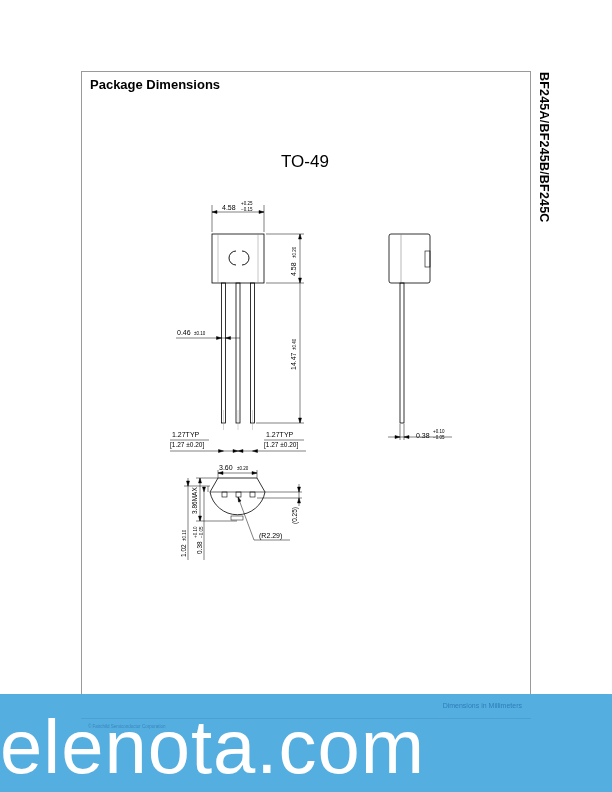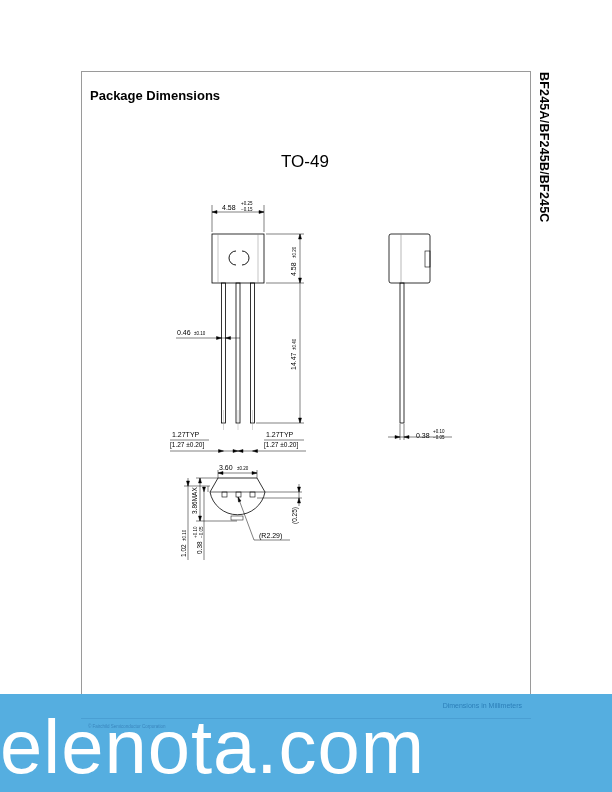--- a/index.html
+++ b/index.html
@@ -1,20 +1,20 @@
 <!DOCTYPE html>
 <html><head>
 <meta charset="utf-8">
 <style>
   html, body { margin:0; padding:0; }
   body { width:612px; height:792px; position:relative; background:#ffffff; overflow:hidden;
          font-family:"Liberation Sans", sans-serif; color:#000; }
   .frame { position:absolute; left:81px; top:71px; width:450px; height:648px;
            border:1px solid #9a9a9a; box-sizing:border-box; }
-  .section-title { position:absolute; left:90px; top:77px; font-size:13px; font-weight:bold;margin-top:11px; }
+  .section-title { position:absolute; left:90px; top:77px; font-size:13px; font-weight:bold; }
   .side-title { position:absolute; left:537px; top:72px; font-size:12.5px; font-weight:bold;
                 writing-mode:vertical-rl; letter-spacing:0.2px; }
   .pkg-name { position:absolute; left:281px; top:152px; font-size:17px; }
   svg.drawing { position:absolute; left:0; top:0; }
   .dimtxt { font-family:"Liberation Sans", sans-serif; fill:#000; }
   .banner { position:absolute; left:0; top:694px; width:612px; height:98px; background:#55aee0; }
   .units { position:absolute; right:90px; top:702px; font-size:7px; color:#2c7fb8; }
   .copyright { position:absolute; left:88px; top:724px; font-size:4.5px; color:#3a86bd; }
   .watermark { position:absolute; left:0; width:612px; top:702px; text-align:left;
                font-size:76px; color:#ffffff; letter-spacing:1px; line-height:90px; }

